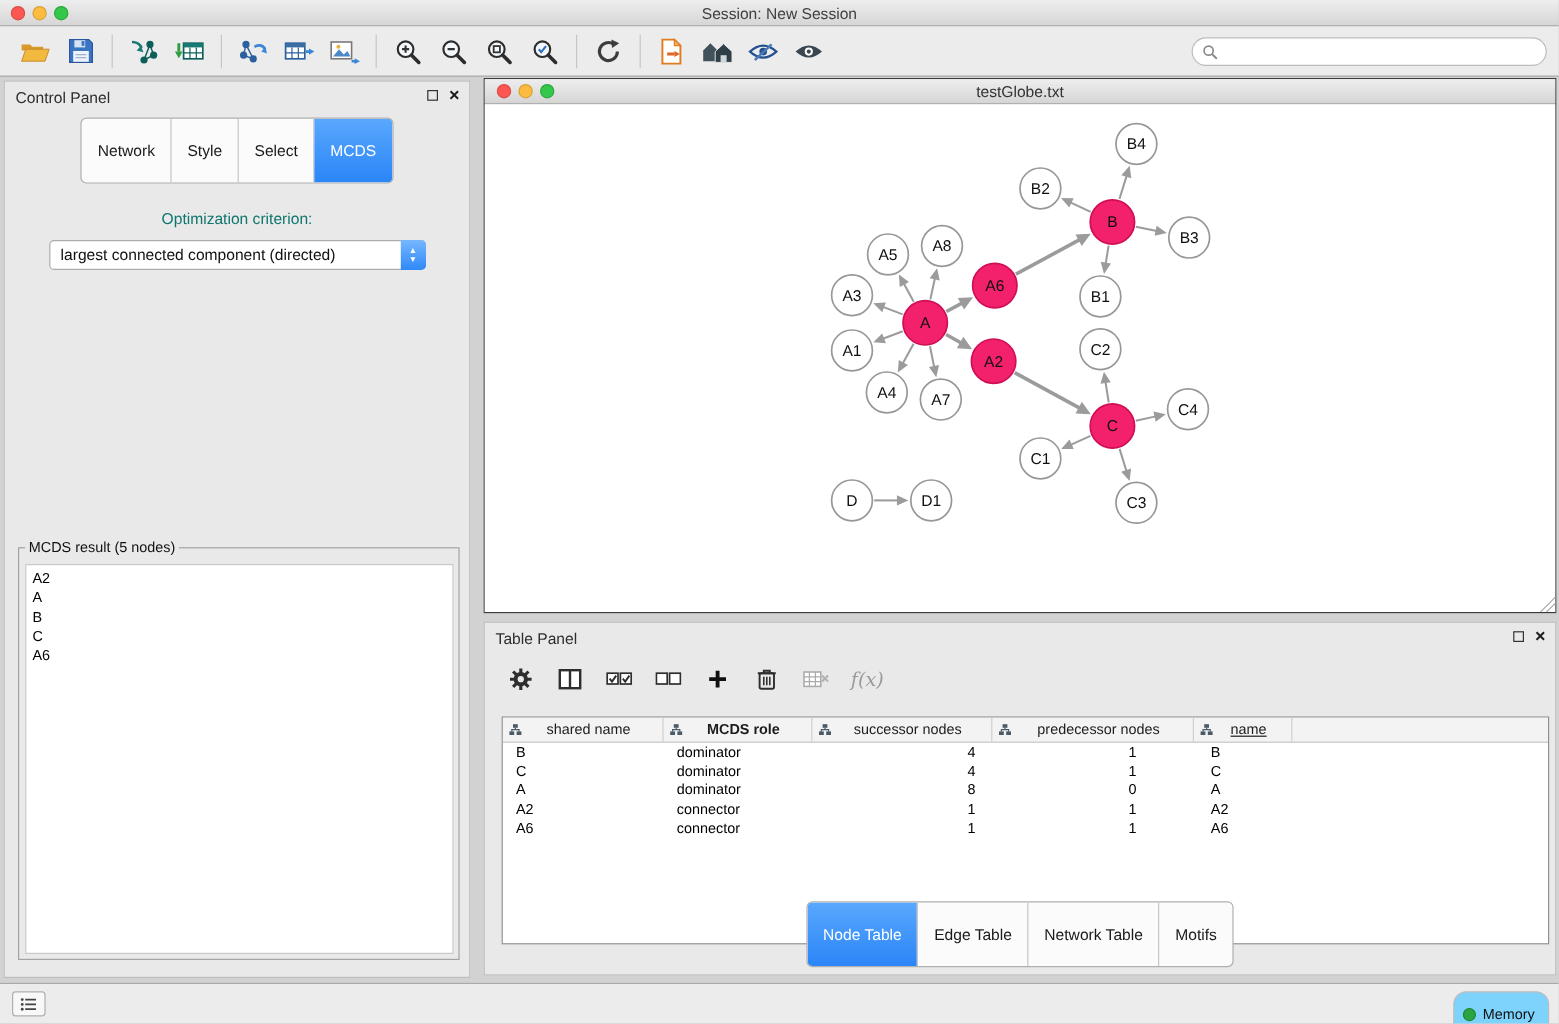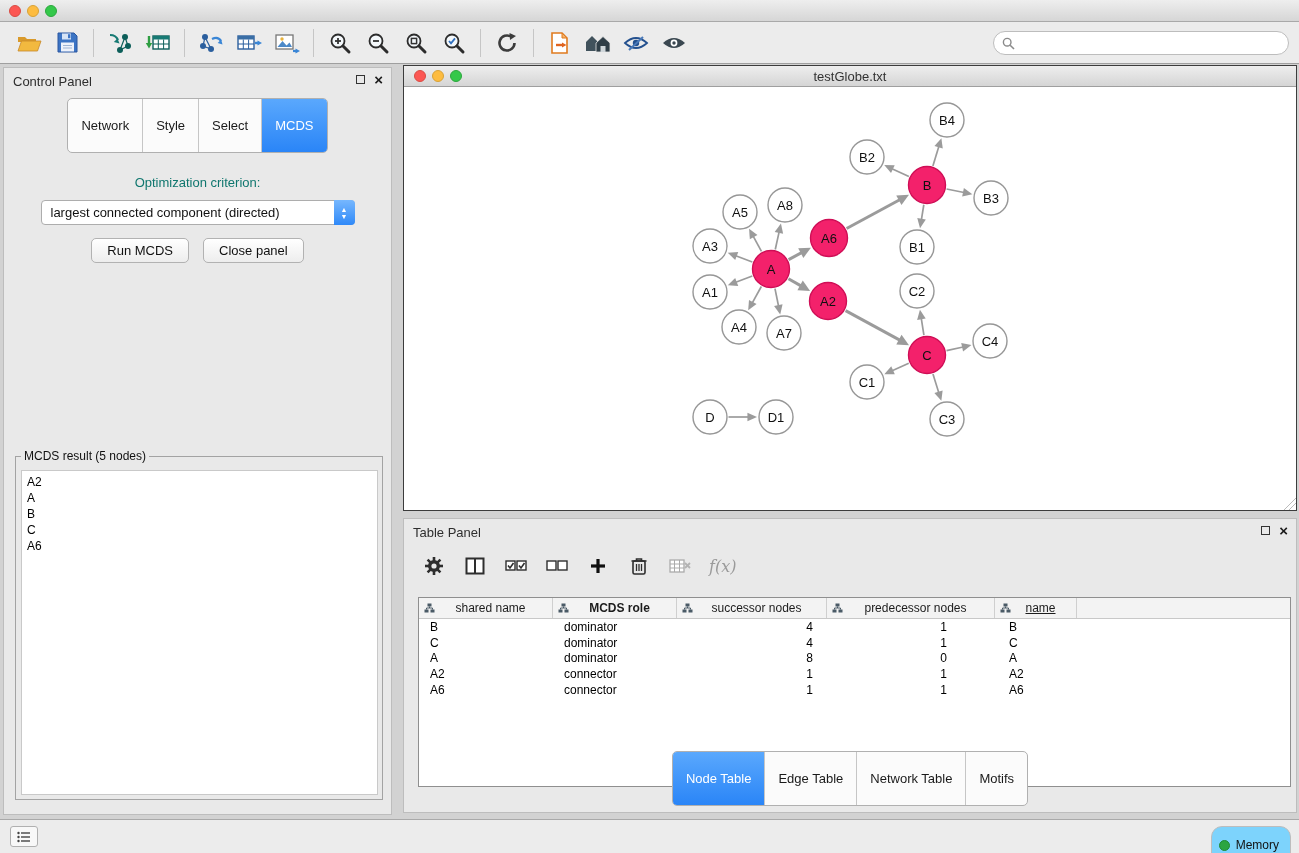--- a/index.html
+++ b/index.html
@@ -93,20 +93,21 @@
     border-radius:11px;background:#7dd3fc;display:flex;align-items:center;gap:6px;font-size:12px;color:#111}
   .mem-dot{width:11px;height:11px;border-radius:50%;background:#2ba542;border:1px solid #1f8a33}
 </style>
 </head>
 <body>
 
 <div class="titlebar">
   <span class="traffic t-red"></span>
   <span class="traffic t-yellow"></span>
   <span class="traffic t-green"></span>
+  <div class="tb-title">Session: New Session</div>
 </div>
 
 <div class="toolbar">
   <div class="tool-btn">
     <svg width="26" height="22" viewBox="0 0 26 22">
       <path d="M2 5 h7 l2 2 h9 v3 H2 z" fill="#d99a2b"></path>
       <path d="M2 19 L5.5 9 H25 L21.5 19 Z" fill="#f2b93f" stroke="#c8892a" stroke-width="0.8"></path>
     </svg>
   </div>
   <div class="tool-btn">
@@ -266,24 +267,20 @@
           <div class="seg active">MCDS</div>
         </div>
     </div>
     <div class="opt-label">Optimization criterion:</div>
     <div class="dropdown">
       <span class="dd-text">largest connected component (directed)</span>
       <span class="dd-cap">
           <span>▲</span>
           <span>▼</span>
         </span>
-    </div>
-    <div class="btn-row">
-      <button class="mac-btn">Run MCDS</button>
-      <button class="mac-btn">Close panel</button>
     </div>
     <div class="result-box">
       <span class="result-legend">MCDS result (5 nodes)</span>
       <div class="result-list">
           <div class="result-item">A2</div>
           <div class="result-item">A</div>
           <div class="result-item">B</div>
           <div class="result-item">C</div>
           <div class="result-item">A6</div>
         </div>

